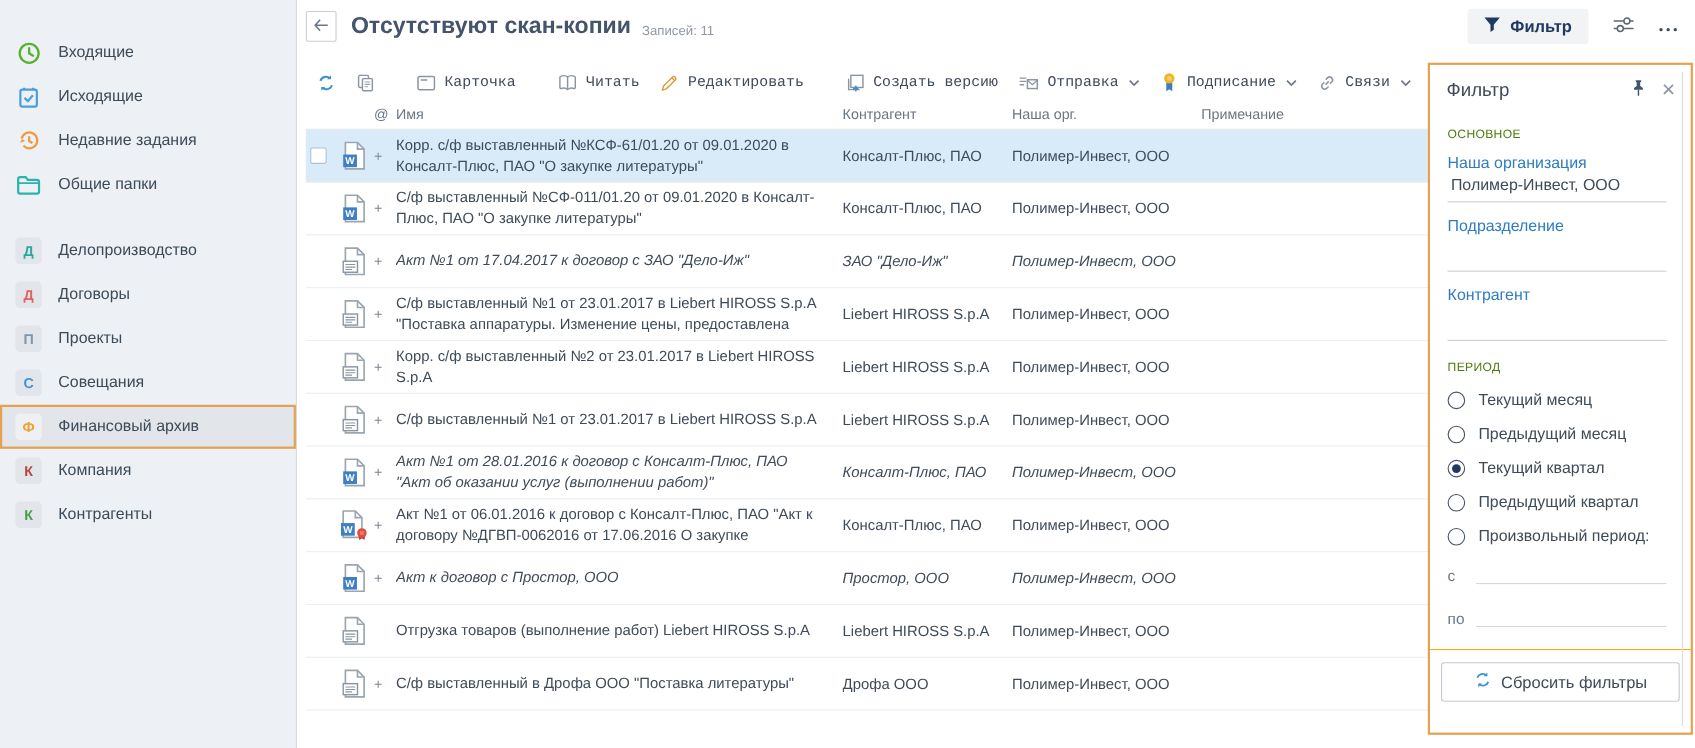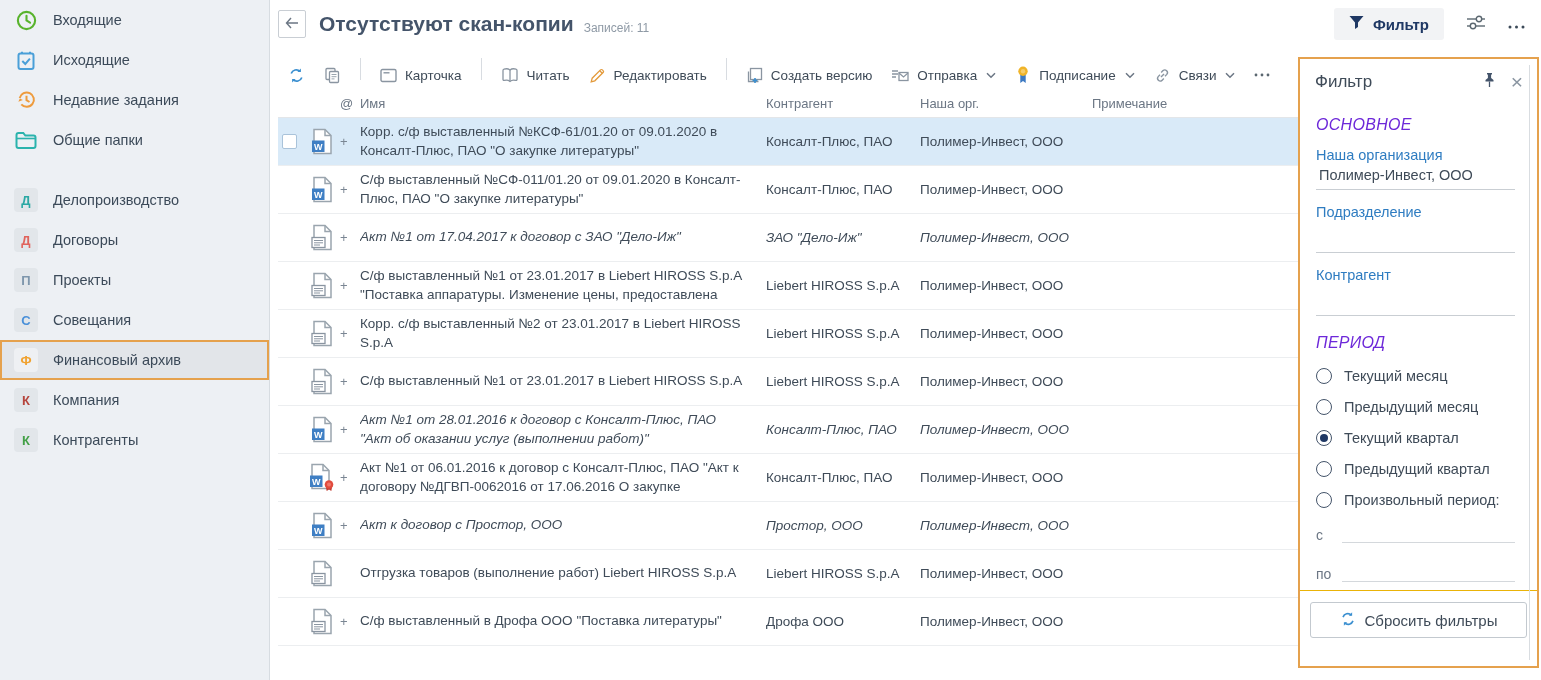--- a/index.html
+++ b/index.html
@@ -3,21 +3,21 @@
 <meta charset="utf-8">
 <style>
   * { margin:0; padding:0; box-sizing:border-box; }
   html,body { width:1541px; height:680px; overflow:hidden; background:#fff;
     font-family:"Liberation Sans","DejaVu Sans",sans-serif; color:#3F4B58; }
   body { display:flex; }
 
   
   .sidebar { width:270px; min-width:270px; height:100%; background:#EDF0F4;
     border-right:1px solid #D7DCE1; padding-top:0; }
-  .nav-group { padding:0; }
+  .nav-group { padding:0;margin-top:28px; }
   .nav-group + .nav-group { margin-top:20px; }
   .nav-item { height:40px; display:flex; align-items:center; gap:15px;
     padding:0 12px 0 12px; cursor:pointer; border:2px solid transparent; }
   .nav-item.selected { background:#E2E5E9; border-color:#E5A14D; }
   .nav-icon { width:24px; height:24px; display:flex; align-items:center; justify-content:center; }
   .letter-icon { width:24px; height:24px; border-radius:4px; background:#E2E6EA;
     display:flex; align-items:center; justify-content:center; font-weight:bold; font-size:13px; }
   .nav-item.selected .letter-icon { background:#EEF0F3; }
   .nav-label { font-size:14.5px; color:#3C4A59; white-space:nowrap; }
 
@@ -33,21 +33,21 @@
     border-radius:3px; padding:7px 15px; cursor:pointer; font-family:inherit; }
   .filter-top-btn .lbl { font-size:15px; font-weight:bold; color:#1F3864; }
   .icon-btn { background:none; border:none; cursor:pointer; margin-left:22px; display:flex; align-items:center; }
 
   .main-row { flex:1; display:flex; min-height:0; }
   .list-area { flex:1; display:flex; flex-direction:column; min-width:0; padding-left:8px; }
 
   
   .toolbar { height:42px; display:flex; align-items:center; gap:19px; padding:0 10px; flex-wrap:nowrap; }
   .tb-item { display:flex; align-items:center; gap:8px; background:none; border:none; cursor:pointer;
-    font-family:Liberation Sans, sans-serif; font-size:13.5px; color:#3F4B58; white-space:nowrap;margin-top:12px; }
+    font-family:Liberation Mono, monospace; font-size:13.5px; color:#3F4B58; white-space:nowrap;margin-top:12px; }
   .tb-divider { width:1px; height:22px; background:#D8DCE1; }
   .tb-icon { display:flex; align-items:center; }
   .tb-chevron { display:flex; align-items:center; margin-left:1px; }
 
   
   .tgrid { display:grid; grid-template-columns:26px 36px 20px 406px 154px 172px 1fr; align-items:center; }
   .table-header { height:28px; color:#6B7684; font-size:13px; border-bottom:1px solid #E3E6E9; }
   .table-header span { cursor:pointer; }
   .trow { height:48px; border-bottom:1px solid #ECEEF0; cursor:pointer; }
   .trow.selected { background:#D9EAF8; }
@@ -63,21 +63,21 @@
   
   .filter-panel { width:241px; min-width:241px; margin:9px 2px 12px 0; border:2px solid #E5A14D;
     background:#fff; display:flex; flex-direction:column; position:relative; }
   .fp-scrollbar { position:absolute; top:6px; bottom:6px; right:7px; width:1px; background:#D9DDE1; }
   .fp-header { display:flex; align-items:center; padding:12px 14px 4px 15px; }
   .fp-title { flex:1; font-size:17px; color:#3F4B58; }
   .fp-pin, .fp-close { background:none; border:none; cursor:pointer; display:flex; align-items:center; }
   .fp-pin { margin-right:14px; }
   .fp-close { font-size:21px; color:#8A95A1; line-height:1; font-family:inherit; }
   .fp-body { flex:1; padding:6px 22px 0 16px; overflow:hidden; }
-  .fp-section-label { font-size:16px; color:#6d28d9; margin:14px 0 12px; letter-spacing:.3px;font-style:italic; }
+  .fp-section-label { font-size:11px; color:#4d7c0f; margin:14px 0 12px; letter-spacing:.3px; }
   .fp-field { margin-bottom:13px; }
   .fp-link { display:inline-block; color:#2E7CC1; font-size:14.5px; cursor:pointer; margin-bottom:3px; }
   .fp-value { font-size:14.5px; color:#3F4B58; border-bottom:1px solid #C9CED3;
     min-height:24px; padding:1px 0 3px 3px; cursor:text; }
   .fp-value.empty { min-height:30px; }
   .fp-radio { display:flex; align-items:center; gap:12px; margin-bottom:15px; cursor:pointer; }
   .radio-circle { width:16px; height:16px; min-width:16px; border:1.5px solid #44546A; border-radius:50%;
     background:#fff; display:flex; align-items:center; justify-content:center; }
   .fp-radio.sel .radio-circle::after { content:""; width:8px; height:8px; border-radius:50%; background:#1F3864; }
   .fp-radio .rlabel { font-size:14.5px; color:#3F4B58; }

